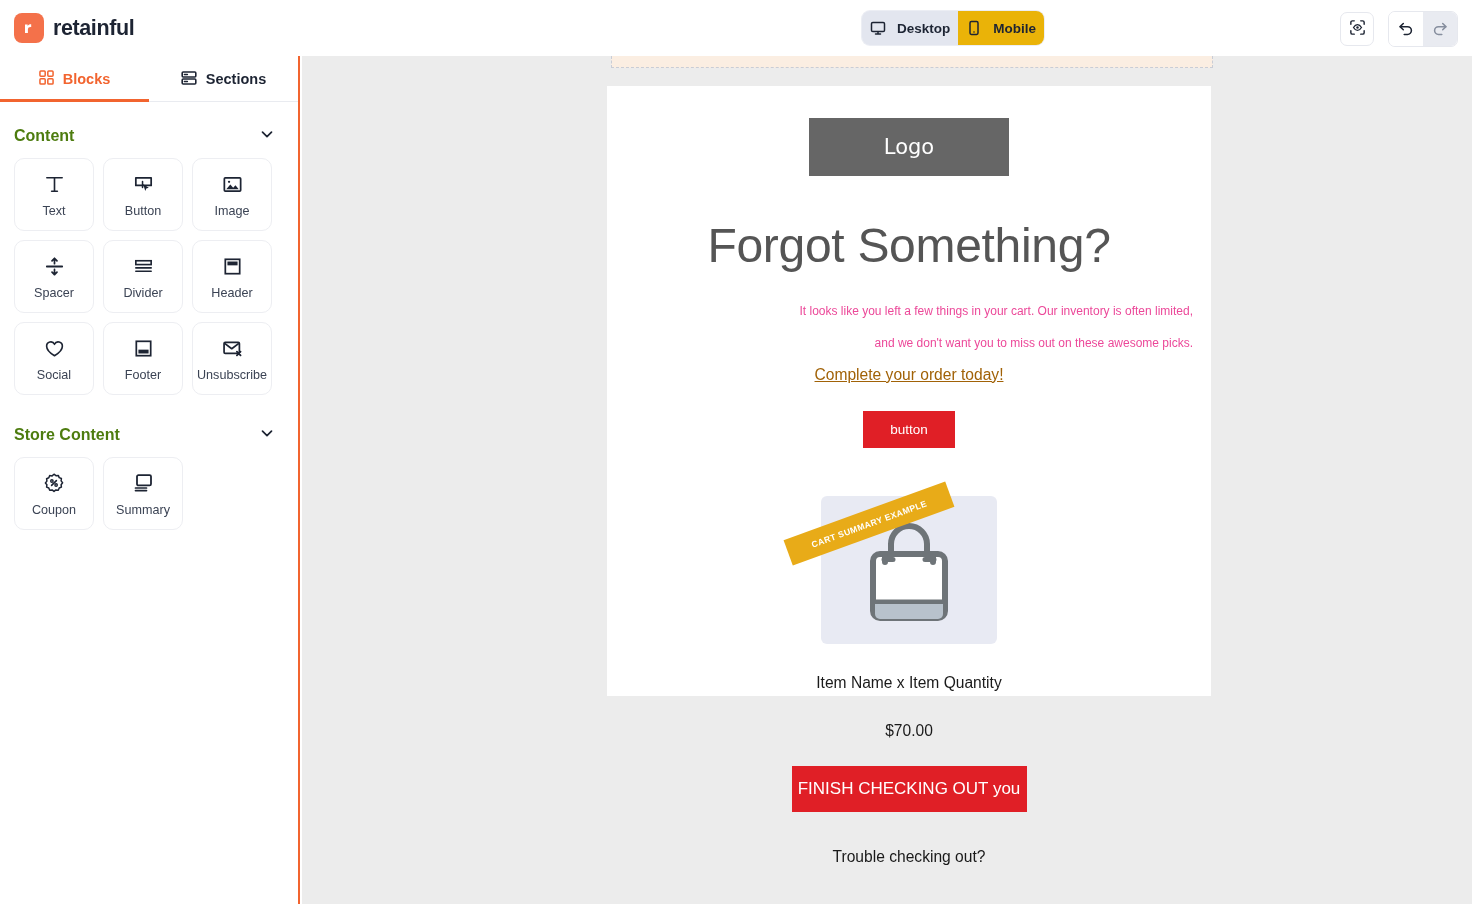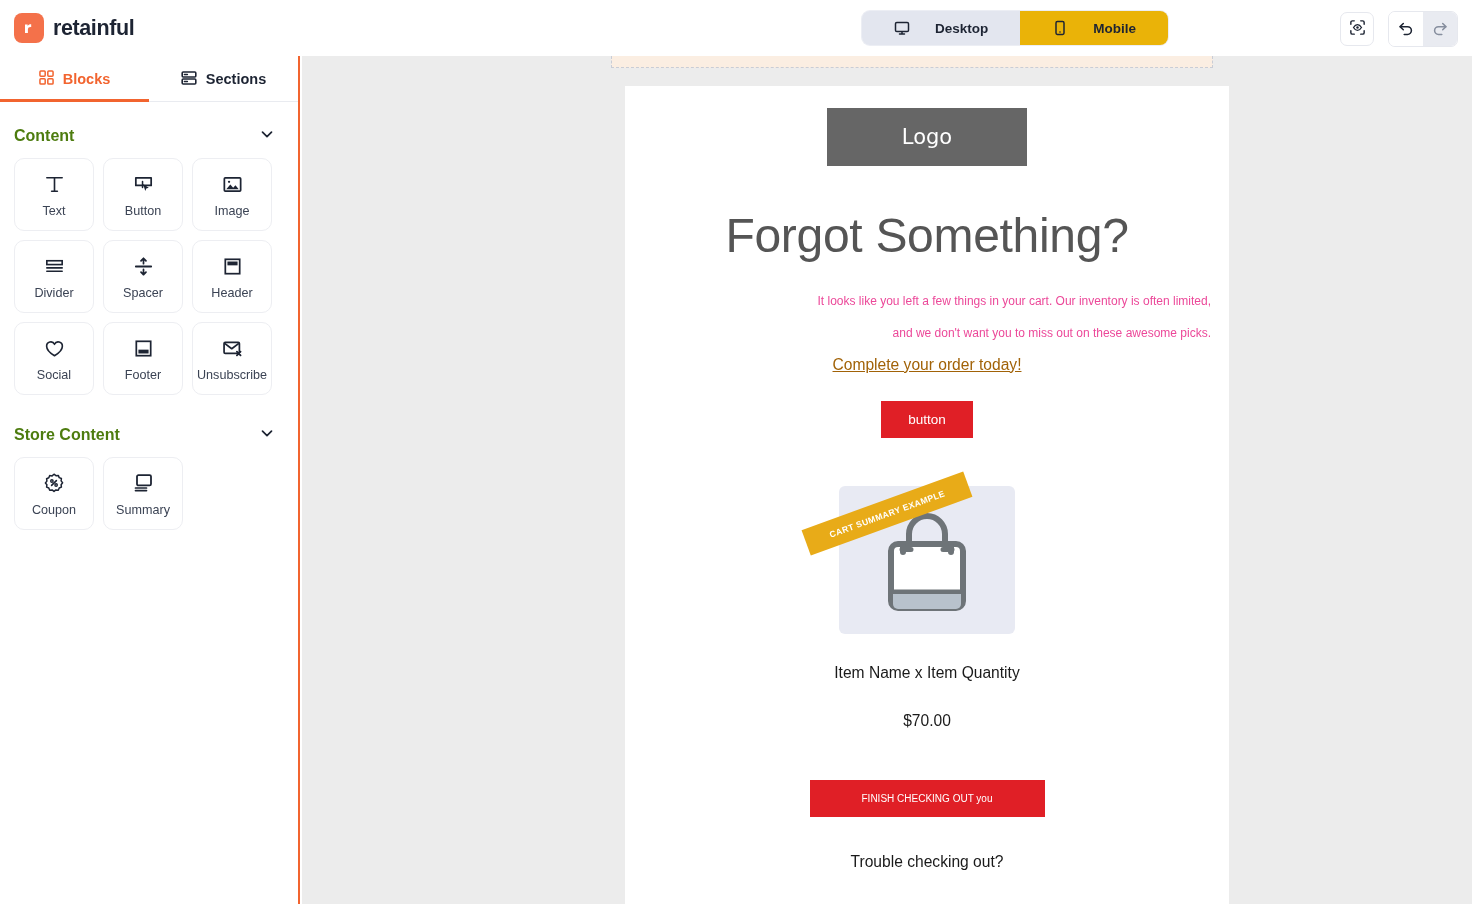--- a/index.html
+++ b/index.html
@@ -37,22 +37,22 @@
   .device-toggle {
     position: absolute; left: 862px; top: 11px;
     display: flex;
     background: #f3f4f8;
     border-radius: 8px;
     padding: 0;
     overflow: hidden;
     box-shadow: 0 0 0 1px #eceef4;
   }
   .device-btn {
-    display: flex; align-items: center; gap: 25px;
-    height: 34px; padding: 0 32px;
+    display: flex; align-items: center; gap: 11px;
+    height: 34px; padding: 0 8px;
     font-size: 13.5px; font-weight: 700; color: #1d2433;
     background: transparent; border: 0; cursor: pointer;
     font-family: inherit;
   }
   .device-btn.active { background: #e3e6ef; }
   .device-btn.inactive { background: #eab308; }
   .device-btn svg { display: block; }
 
   .top-actions {
     position: absolute; right: 14px; top: 11px;
@@ -141,24 +141,24 @@
     overflow: hidden;
   }
   .drop-strip {
     position: absolute; top: 0px; left: 309px;
     width: 602px; height: 12px;
     background: #fbeee2;
     border: 1px dashed #c9cdd6;
     border-top: 0;
   }
   .email {
-    position: absolute; top: 30px; left: 323px;
-    width: 604px; height: 818px;
+    position: absolute; top: 30px; left: 305px;
+    width: 604px; height: 610px;
     background: #ffffff;
-    padding-top: 22px;
+    padding-top: 32px;
   }
   .logo-box {
     width: 200px; height: 58px;
     background: #666666;
     margin: 0 auto;
     display: flex; align-items: center; justify-content: center;
   }
   .logo-text {
     color: #ffffff; font-size: 21px;
     font-family: "DejaVu Sans", sans-serif;
@@ -226,23 +226,23 @@
 
   .item-name {
     text-align: center; font-size: 15.6px; color: #1a1a1a;
     margin-top: 30px;
   }
   .item-price {
     text-align: center; font-size: 15.6px; color: #1a1a1a;
     margin-top: 30px;
   }
   .cta-big {
-    display: block; margin: 50px auto 0;
+    display: block; margin: 26px auto 0;
     background: #e01f26; color: #fff; border: 0;
-    font-family: inherit; font-size: 10px;
+    font-family: inherit; font-size: 17px;
     width: 235px; padding: 13px 0;
     cursor: pointer;
   }
   .trouble {
     text-align: center; font-size: 15.6px; color: #1a1a1a;
     margin-top: 36px;
   }
 </style>
 </head>
 <body>
@@ -373,35 +373,35 @@
             <path d="M5.5 17l4.2-5 3 3.4 2.4-2.6 3.4 4.2z" fill="#1d2433"></path>
             <circle cx="8.4" cy="9.2" r="1.2" fill="#1d2433"></circle>
           </svg>
       </span>
       <span class="tile-label">Image</span>
     </div>
 
     <div class="tile">
       <span class="tile-icon">
         <svg width="23" height="23" viewBox="0 0 24 24">
-            <rect x="4" y="6" width="16" height="4" fill="none" stroke="#1d2433" stroke-width="1.7"></rect>
-            <path d="M4 13.5h16M4 17h16" stroke="#1d2433" stroke-width="1.7" stroke-linecap="round"></path>
-          </svg>
-      </span>
-      <span class="tile-label">Divider</span>
-    </div>
-    <div class="tile">
-      <span class="tile-icon">
-        <svg width="23" height="23" viewBox="0 0 24 24">
             <path d="M4 12h16" stroke="#1d2433" stroke-width="1.9" stroke-linecap="round"></path>
             <path d="M12 3.5v5.5M9.4 6.2L12 3.5l2.6 2.7" fill="none" stroke="#1d2433" stroke-width="1.8" stroke-linecap="round" stroke-linejoin="round"></path>
             <path d="M12 20.5V15M9.4 17.8L12 20.5l2.6-2.7" fill="none" stroke="#1d2433" stroke-width="1.8" stroke-linecap="round" stroke-linejoin="round"></path>
           </svg>
       </span>
       <span class="tile-label">Spacer</span>
+    </div>
+    <div class="tile">
+      <span class="tile-icon">
+        <svg width="23" height="23" viewBox="0 0 24 24">
+            <rect x="4" y="6" width="16" height="4" fill="none" stroke="#1d2433" stroke-width="1.7"></rect>
+            <path d="M4 13.5h16M4 17h16" stroke="#1d2433" stroke-width="1.7" stroke-linecap="round"></path>
+          </svg>
+      </span>
+      <span class="tile-label">Divider</span>
     </div>
     <div class="tile">
       <span class="tile-icon">
         <svg width="23" height="23" viewBox="0 0 24 24">
             <rect x="4.5" y="4.5" width="15" height="15" fill="none" stroke="#1d2433" stroke-width="1.8"></rect>
             <rect x="6.7" y="6.8" width="10.6" height="4" fill="#1d2433"></rect>
           </svg>
       </span>
       <span class="tile-label">Header</span>
     </div>

